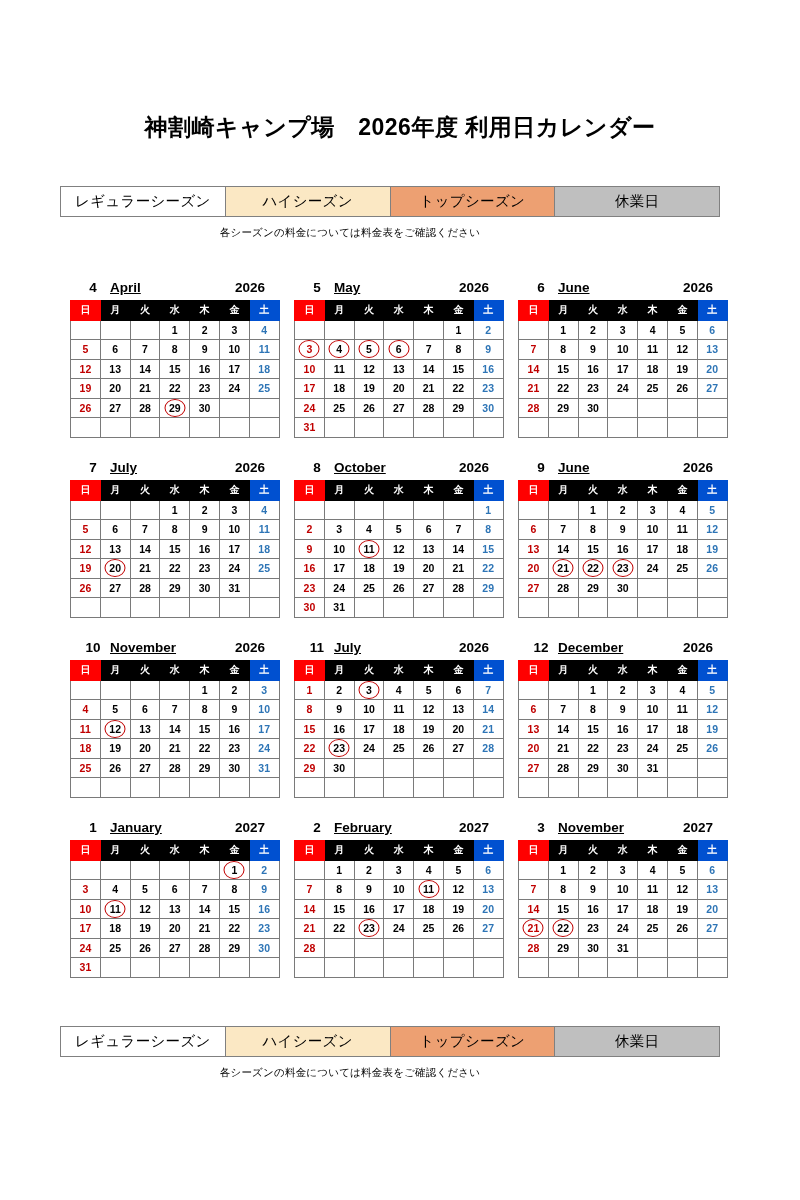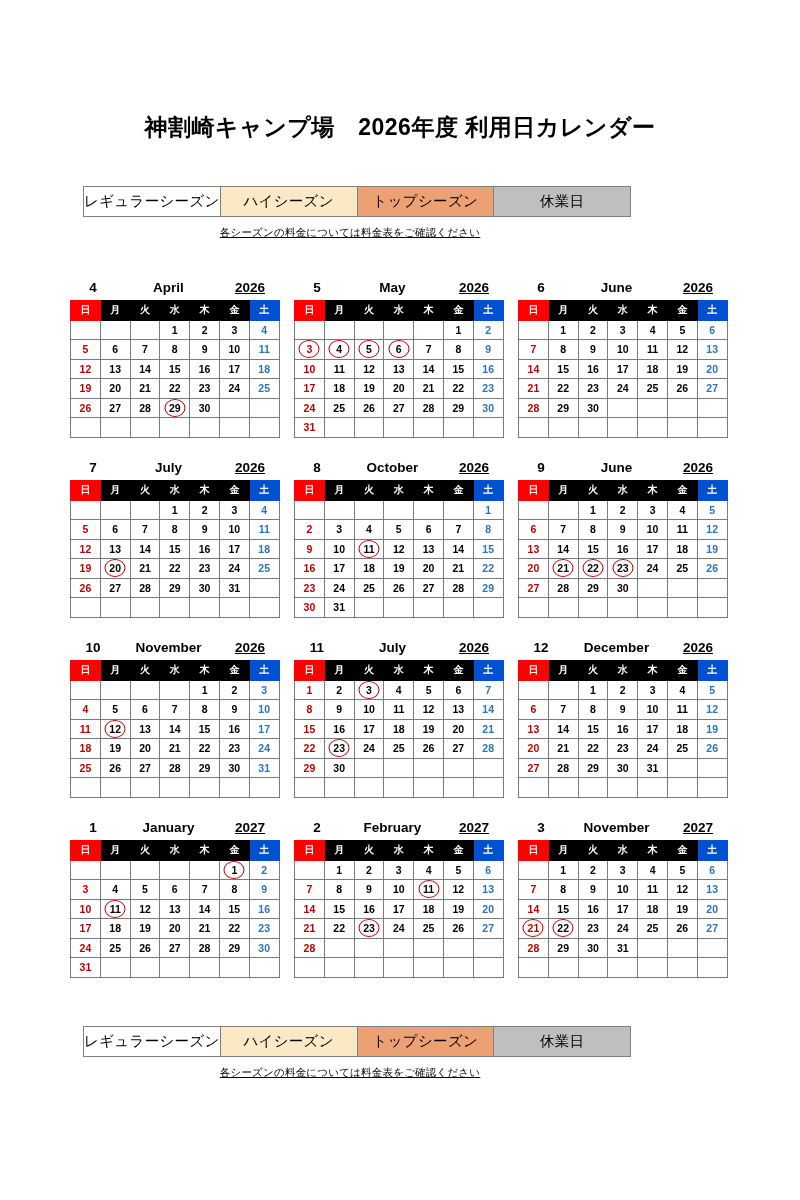--- a/index.html
+++ b/index.html
@@ -15,41 +15,40 @@
   
   .title{
     position:absolute;left:0;top:112px;width:800px;
     text-align:center;
     font-size:23px;font-weight:bold;letter-spacing:.5px;
     white-space:pre;
   }
 
   
   .legend{
-    position:absolute;left:83px;width:548px;height:31px;
+    position:absolute;left:60px;width:660px;height:31px;
     display:flex;
     border:1px solid #808080;
     box-sizing:border-box;
   }
   .legend.top{top:186px;}
   .legend.bottom{top:1026px;}
   .legend-cell{
     flex:1;
     display:flex;align-items:center;justify-content:center;
     font-size:14.5px;
     border-right:1px solid #808080;
     box-sizing:border-box;
     letter-spacing:.3px;
   }
   .legend-cell:last-child{border-right:none;}
 
   .note{
     position:absolute;left:0;width:700px;text-align:center;
     font-size:10.5px;
-    text-decoration:underline;
     letter-spacing:.2px;
   }
   .note.top{top:226px;}
   .note.bottom{top:1066px;}
 
   
   .grid{
     position:absolute;left:70px;top:280px;
     width:672px;
     display:grid;
@@ -63,22 +62,22 @@
   .month-head{
     display:flex;
     align-items:baseline;
     justify-content:space-between;
     font-size:13.5px;font-weight:bold;
     padding:0 6px 5px 6px;
     box-sizing:border-box;
     width:209px;
   }
   .mh-num{width:34px;text-align:center;}
-  .mh-name{flex:1;text-align:center;}
-  .mh-year{width:46px;text-align:center;text-decoration:underline;}
+  .mh-name{flex:1;text-decoration:underline;}
+  .mh-year{width:46px;text-align:center;}
 
   table.cal{
     border-collapse:collapse;
     table-layout:fixed;
     width:209px;
     border:1px solid #7a7a7a;
   }
   table.cal th,table.cal td{
     width:29.8px;height:19.5px;
     border:1px solid #7a7a7a;

